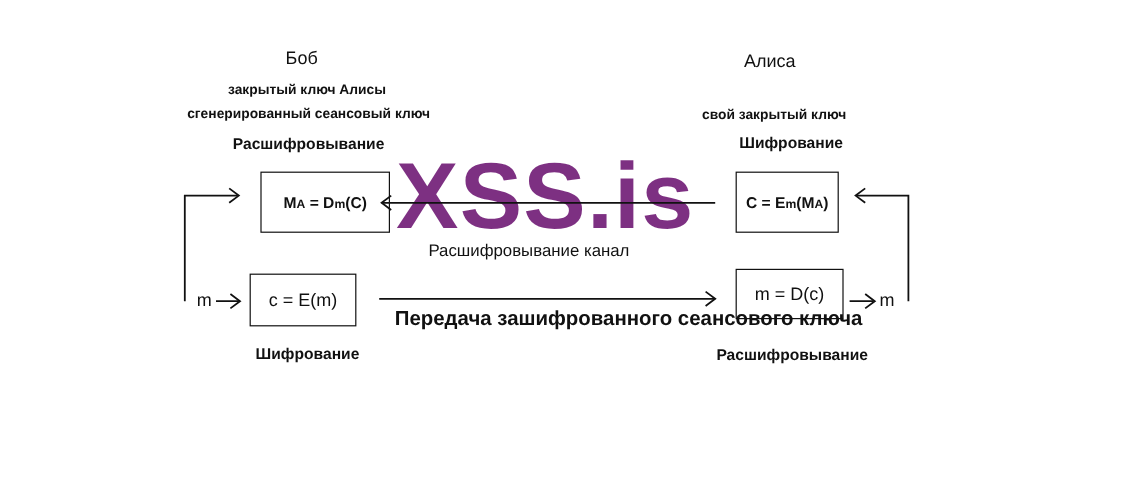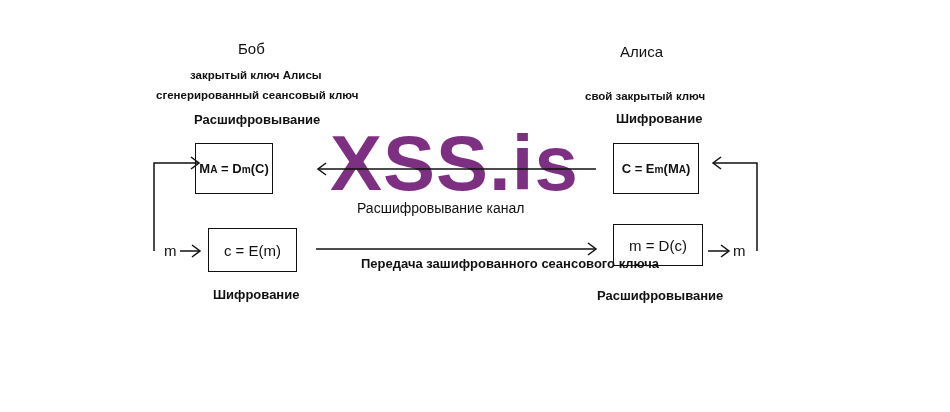--- a/index.html
+++ b/index.html
@@ -12,21 +12,21 @@
   .med-bold { font-size: 13px; font-weight: bold; text-align: right; }
   .box { position: absolute; border: 1.5px solid #111; background: transparent;
          display: flex; align-items: center; justify-content: center; box-sizing: border-box; }
   .formula { font-size: 15px; }
   .formula-bold { font-size: 13px; font-weight: bold; }
   .formula sub, .formula-bold sub, .sc { font-size: 0.78em; }
   .sc { vertical-align: baseline; }
   .watermark { font-family: "Liberation Sans", "DejaVu Sans", sans-serif; font-weight: bold;
                font-size: 78px; color: #701a75; letter-spacing: 1px; opacity: 0.9; }
   .channel-label { font-size: 14px; }
-  .transfer-label { font-size: 13px; font-weight: bold; margin-left: 32px; }
+  .transfer-label { font-size: 17px; font-weight: bold; }
   svg { position: absolute; left: 0; top: 0; }
 </style>
 </head>
 <body>
 
 <div class="abs t watermark" style="left:330px; top:118px;">XSS.is</div>
 
 <svg width="950" height="412">
   <g stroke="#111" stroke-width="1.5" fill="none">
 
@@ -48,21 +48,21 @@
     <polyline points="757,251 757,163 714,163"></polyline>
     <polyline points="721,157 713,163 721,169"></polyline>
   </g>
 </svg>
 
 <div class="abs t name" style="left:238px; top:40px;">Боб</div>
 <div class="abs t small-bold" style="left:190px; top:69px;">закрытый ключ Алисы</div>
 <div class="abs t small-bold" style="left:156px; top:89px;">сгенерированный сеансовый ключ</div>
 <div class="abs t med-bold" style="left:194px; top:112px;">Расшифровывание</div>
 
-<div class="box" style="left:195px; top:143px; width:78px; height:51px;">
+<div class="box" style="left:217px; top:143px; width:108px; height:51px;">
   <span class="formula-bold t">
     <span>M</span><span class="sc">A</span><span> = </span><span>D</span><span class="sc">m</span><span>(C)</span>
   </span>
 </div>
 
 <div class="abs t formula" style="left:164px; top:242px;">m</div>
 
 <div class="box" style="left:208px; top:228px; width:89px; height:44px;">
   <span class="formula t">c = E(m)</span>
 </div>

